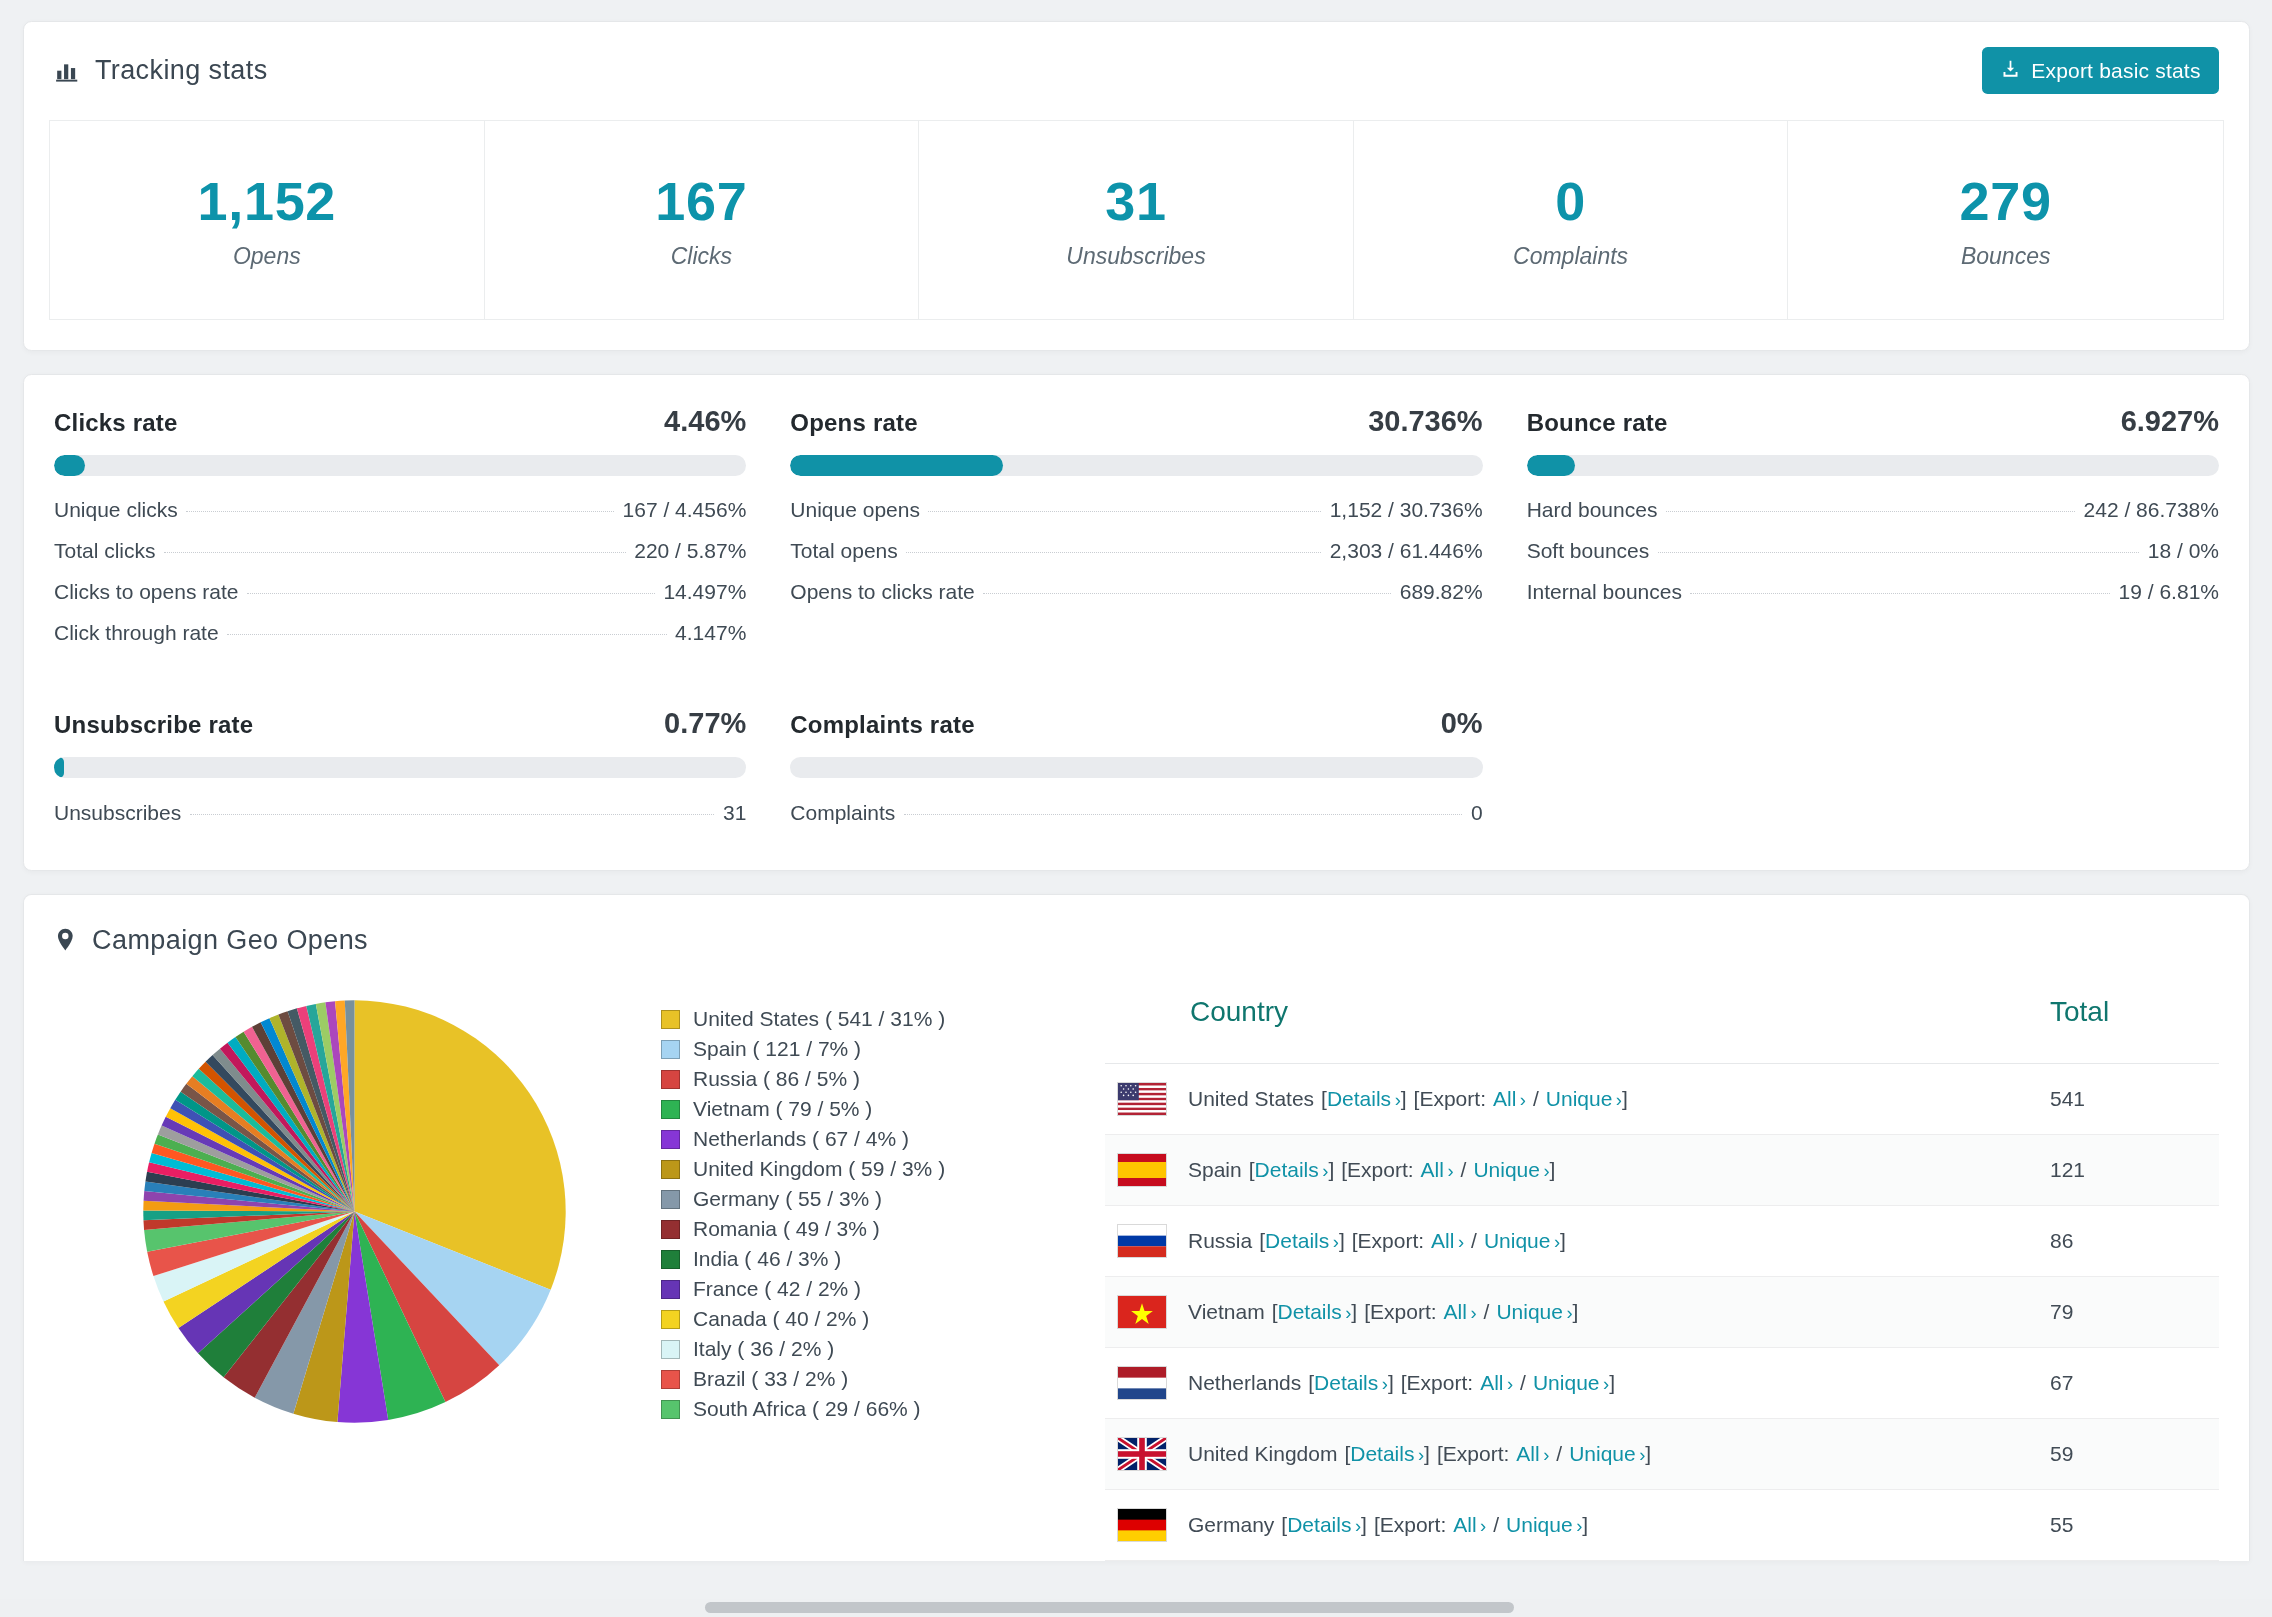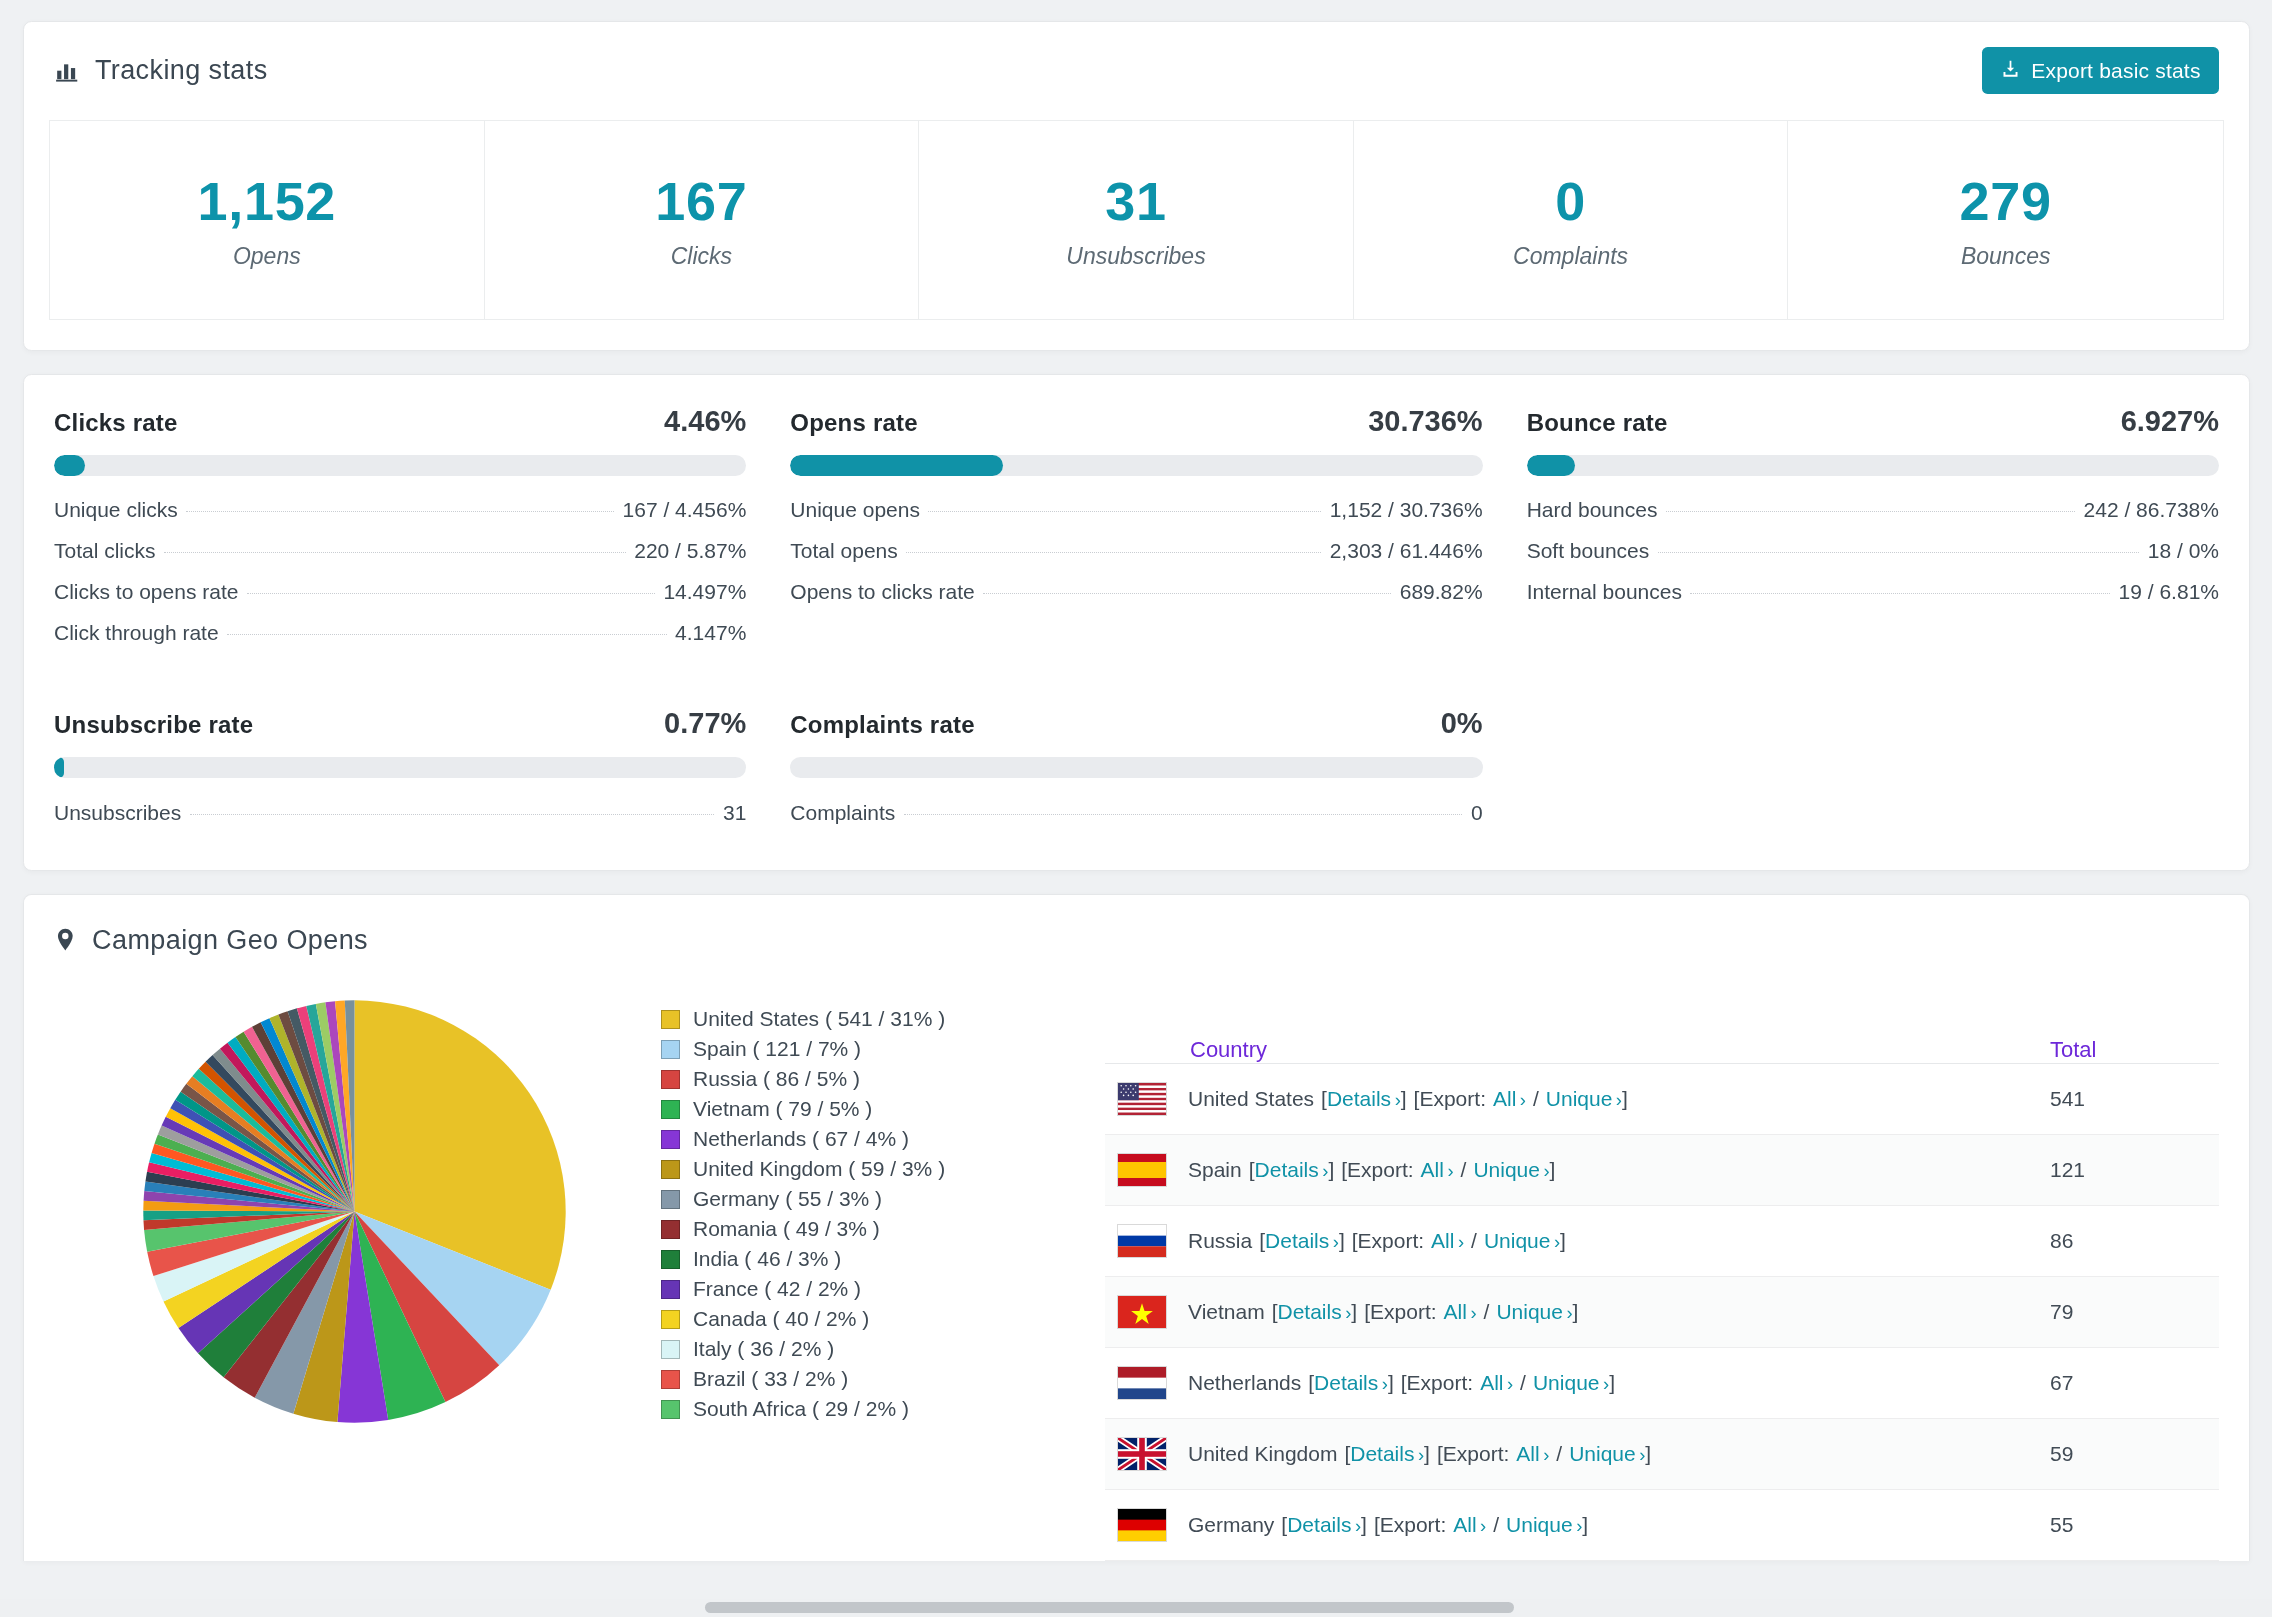--- a/index.html
+++ b/index.html
@@ -47,21 +47,21 @@
   .leader{flex:1;margin:0 8.5px;border-bottom:1.4px dotted #c9cdd2;position:relative;top:-5px;}
   
   .geo-card{padding:30px 30px 0;border-bottom:none;border-bottom-left-radius:0;border-bottom-right-radius:0;margin-bottom:0;}
   .geo-content{display:flex;margin-top:40px;}
   .pie-wrap{width:536px;flex:none;padding-left:85px;}
   .pie-wrap svg{width:431px;height:431px;display:block;}
   .legend{width:515px;flex:none;list-style:none;padding:8.5px 0 0 71px;}
   .legend-item{display:flex;align-items:center;gap:13px;height:30px;font-size:21px;color:#3f4a54;}
   .swatch{width:19px;height:19px;flex:none;border:1.4px solid rgba(0,0,0,.25);}
   .geo-table{flex:1;}
-  .geo-thead{display:flex;align-items:flex-end;height:68px;border-bottom:1.4px solid #e6e8ea;font-size:22px;color:#6d28d9;}
+  .geo-thead{display:flex;align-items:flex-start;height:68px;border-bottom:1.4px solid #e6e8ea;font-size:28px;color:#0f766e;}
   .th-country{flex:1;padding-left:85px;}
   .th-total{width:169px;}
   .geo-row{display:flex;align-items:center;height:71px;border-bottom:1.4px solid #ededee;font-size:21px;}
   .geo-row:nth-child(even){background:#fafbfb;}
   .flag{width:50px;height:34px;margin-left:12px;flex:none;border:0.7px solid #d9d9d9;background:#fff;}
   .flag svg{display:block;width:100%;height:100%;}
   .country-cell{flex:1;padding-left:21px;display:flex;align-items:flex-end;white-space:nowrap;color:#414b55;}
   .total-cell{width:169px;color:#414b55;}
   .lnk{color:#1092a7;text-decoration:none;cursor:pointer;}
   .chev{font-size:18.4px;margin-left:3.5px;}
@@ -364,21 +364,21 @@
         <li class="legend-item">
             <span class="swatch" style="background: rgb(217, 244, 246);"></span>
             <span>Italy ( 36 / 2% )</span>
           </li>
         <li class="legend-item">
             <span class="swatch" style="background: rgb(232, 84, 74);"></span>
             <span>Brazil ( 33 / 2% )</span>
           </li>
         <li class="legend-item">
             <span class="swatch" style="background: rgb(87, 196, 109);"></span>
-            <span>South Africa ( 29 / 2% )</span>
+            <span>South Africa ( 29 / 66% )</span>
           </li>
       </ul>
 
       <div class="geo-table">
         <div class="geo-thead">
           <span class="th-country">Country</span>
           <span class="th-total">Total</span>
         </div>
         <div class="geo-tbody">
 

